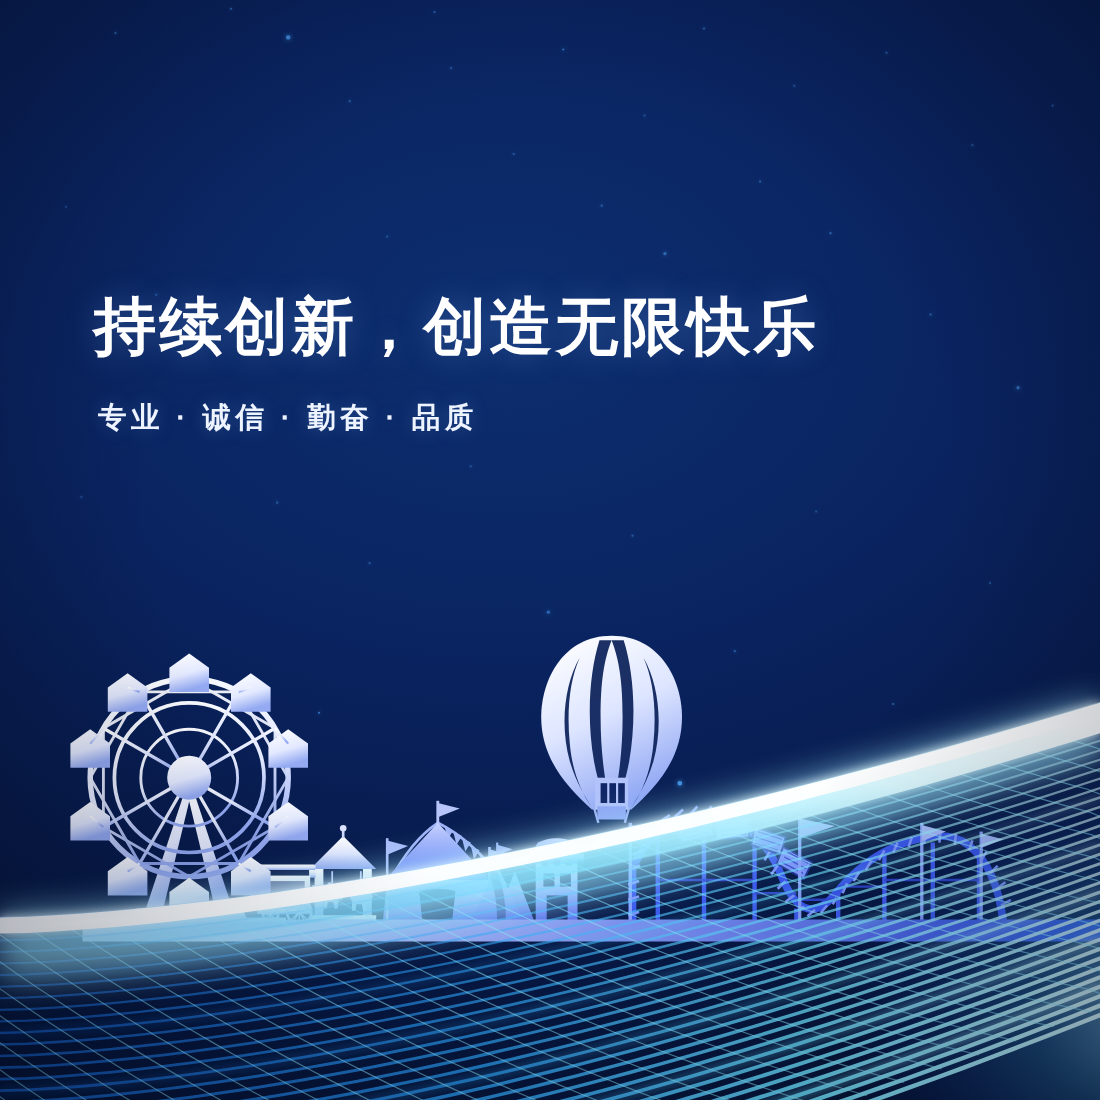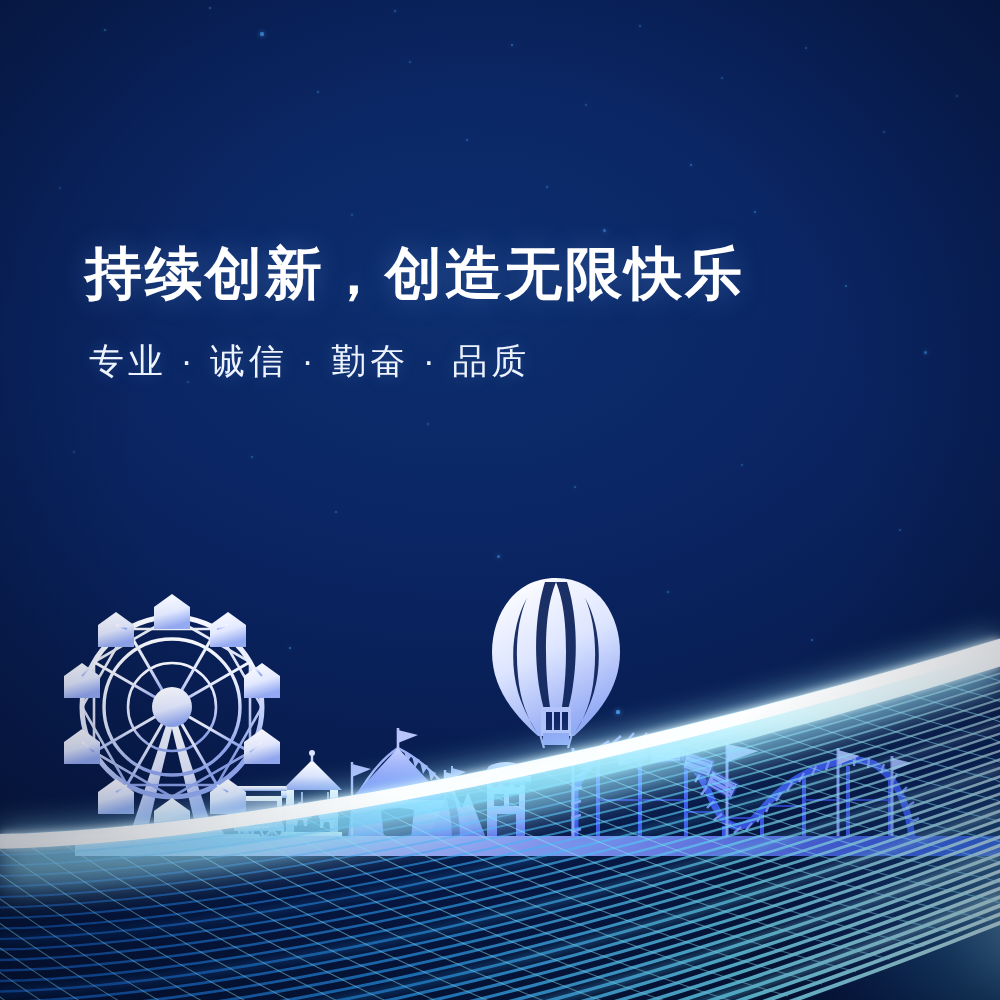--- a/index.html
+++ b/index.html
@@ -14,36 +14,36 @@
   }
   
   .vignette{
     position:absolute;inset:0;
     background:radial-gradient(ellipse 900px 900px at 50% 45%, rgba(0,0,0,0) 40%, rgba(2,9,28,.55) 100%);
     pointer-events:none;
   }
   .stars{position:absolute;inset:0;pointer-events:none;}
   .star{position:absolute;border-radius:50%;background:#4ea8ff;}
   
-  .copy{position:absolute;left:85px;top:242px;width:820px;}
+  .copy{position:absolute;left:85px;top:266px;width:820px;}
   .headline{
     color:#ffffff;
     font-size:57px;
     font-weight:bold;
     letter-spacing:3px;
     line-height:1.12;
     margin:0;
     white-space:nowrap;
     text-shadow:0 0 28px rgba(120,180,255,.30);
   }
   .subline{
     margin:32px 0 0 4px;
     color:#eef4ff;
-    font-size:35px;
-    font-weight:normal;
+    font-size:26px;
+    font-weight:bold;
     letter-spacing:4px;
     white-space:nowrap;
     text-shadow:0 0 16px rgba(120,180,255,.25);
   }
   
   .art{position:absolute;left:0;top:0;width:1000px;height:1000px;}
   .wave{position:absolute;left:0;top:0;width:1000px;height:1000px;}
 </style>
 </head>
 <body>

